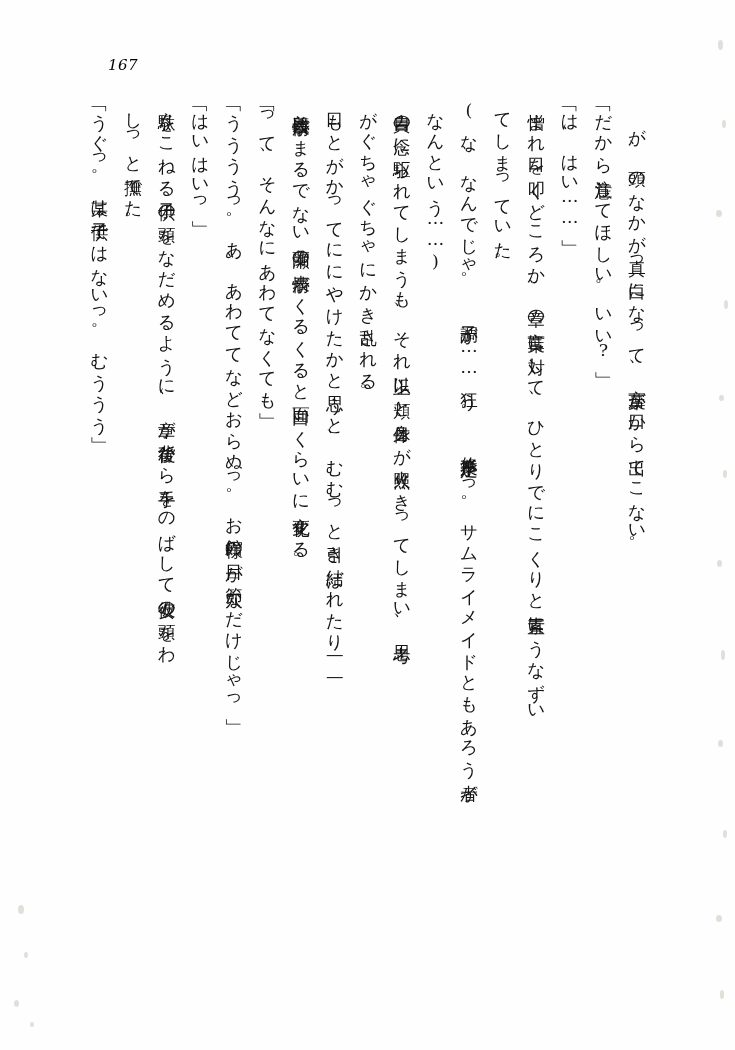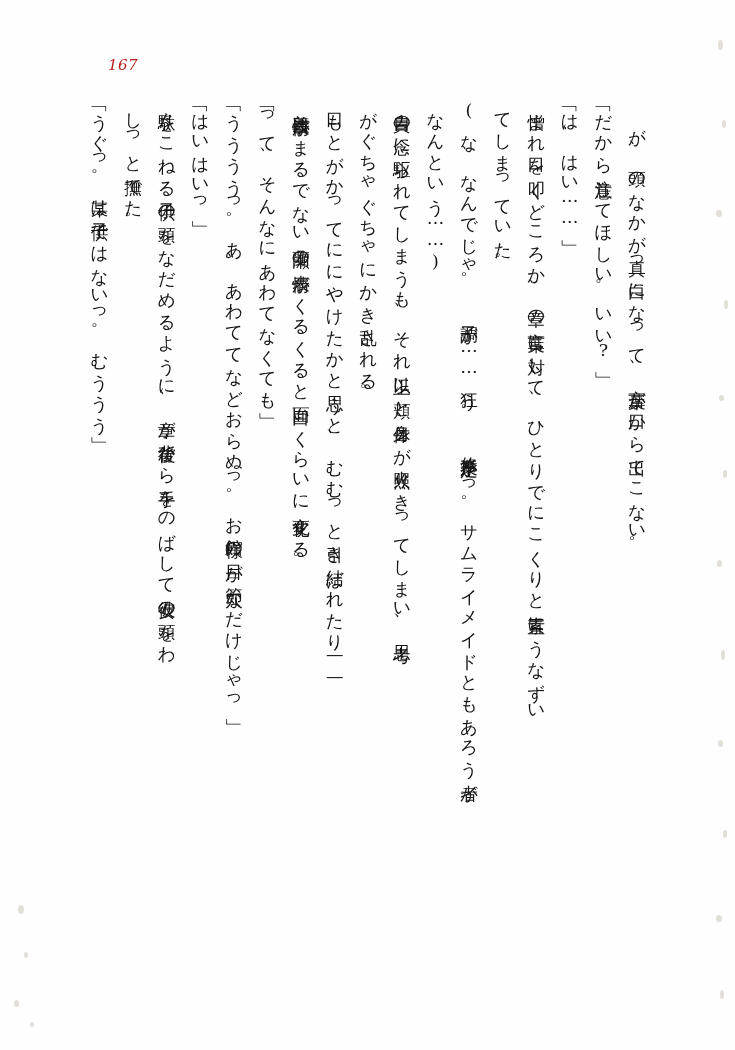--- a/index.html
+++ b/index.html
@@ -31,21 +31,21 @@
     opacity: 0.75;
   }
 
   .page-number {
     position: absolute;
     top: 56px;
     left: 108px;
     font-size: 15px;
     font-style: italic;
     font-family: "DejaVu Serif", "Liberation Serif", serif;
-    color: #b91c1c;
+    color: #000000;
     letter-spacing: 0.5px;
   }
 
   
   .body-text {
     position: absolute;
     top: 100px;
     right: 82px;
     height: 880px;
     writing-mode: vertical-rl;

